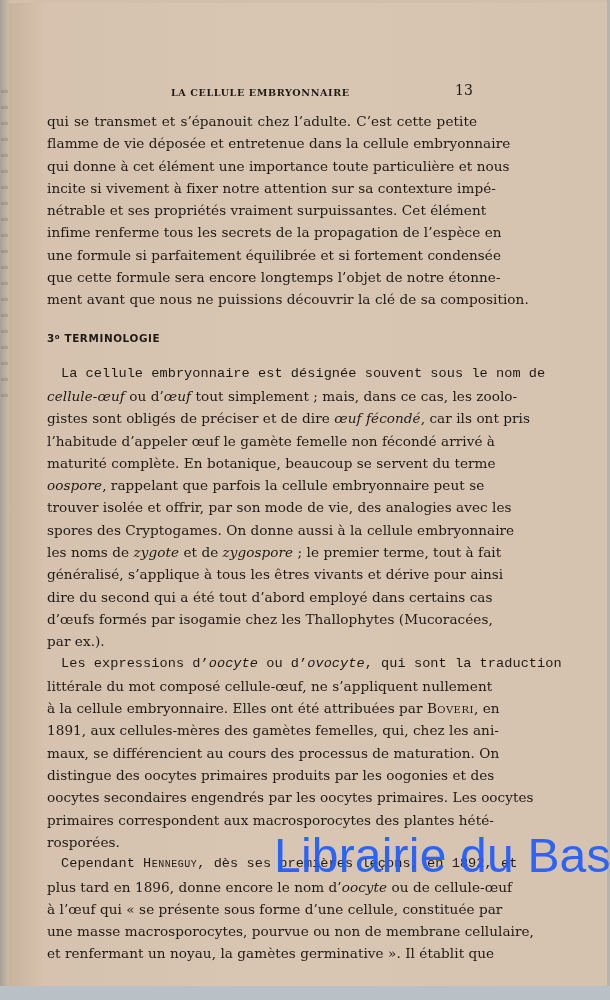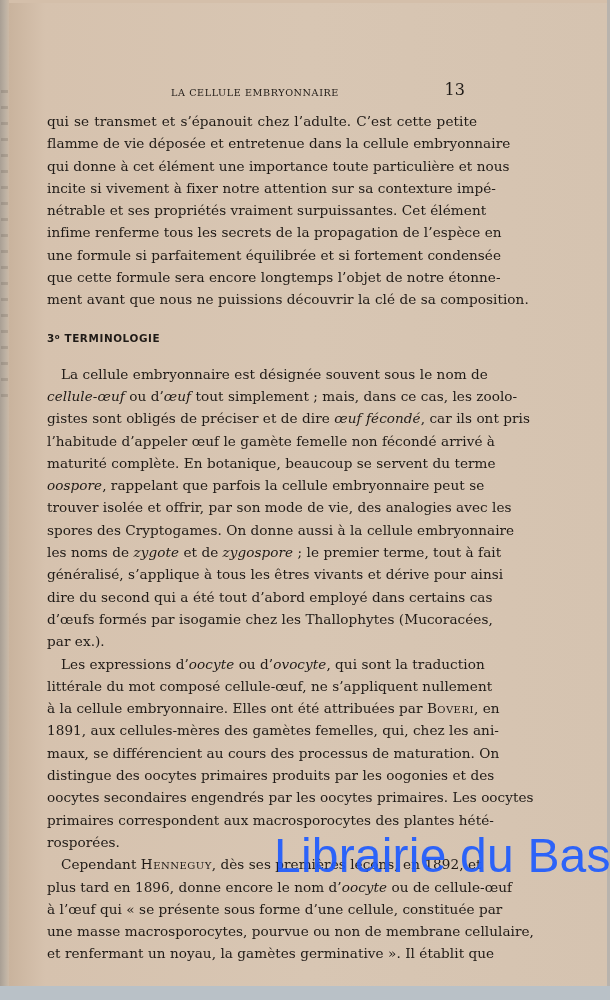--- a/index.html
+++ b/index.html
@@ -65,41 +65,42 @@
     .running-head {
       position: relative;
       height: 20px;
       margin-bottom: 8px;
     }
     .running-title {
       position: absolute;
       left: 124px;
       top: 0;
       font-size: 9.6px;
-      font-weight: normal;
+      font-weight: bold;
       letter-spacing: 0.6px;
     }
     .page-number {
       position: absolute;
-      right: 12px;
+      right: 4px;
       top: -3px;
-      font-size: 16px;
+      font-size: 14px;
     }
     .line {
       display: block;
       text-align: justify;
       text-align-last: justify;
       white-space: nowrap;
       height: 22.3px;
     }
     .line.last {
       text-align-last: left;
     }
     .line.indent {
       text-indent: 14px;
+      font-family: Liberation Mono, monospace;
     }
     .section-heading {
       text-align: left;
       font-size: 10.4px;
       font-weight: bold;
       letter-spacing: 0.6px;
       margin-top: 16px;
       margin-bottom: 16px;
       height: 20px;
       line-height: 20px;

